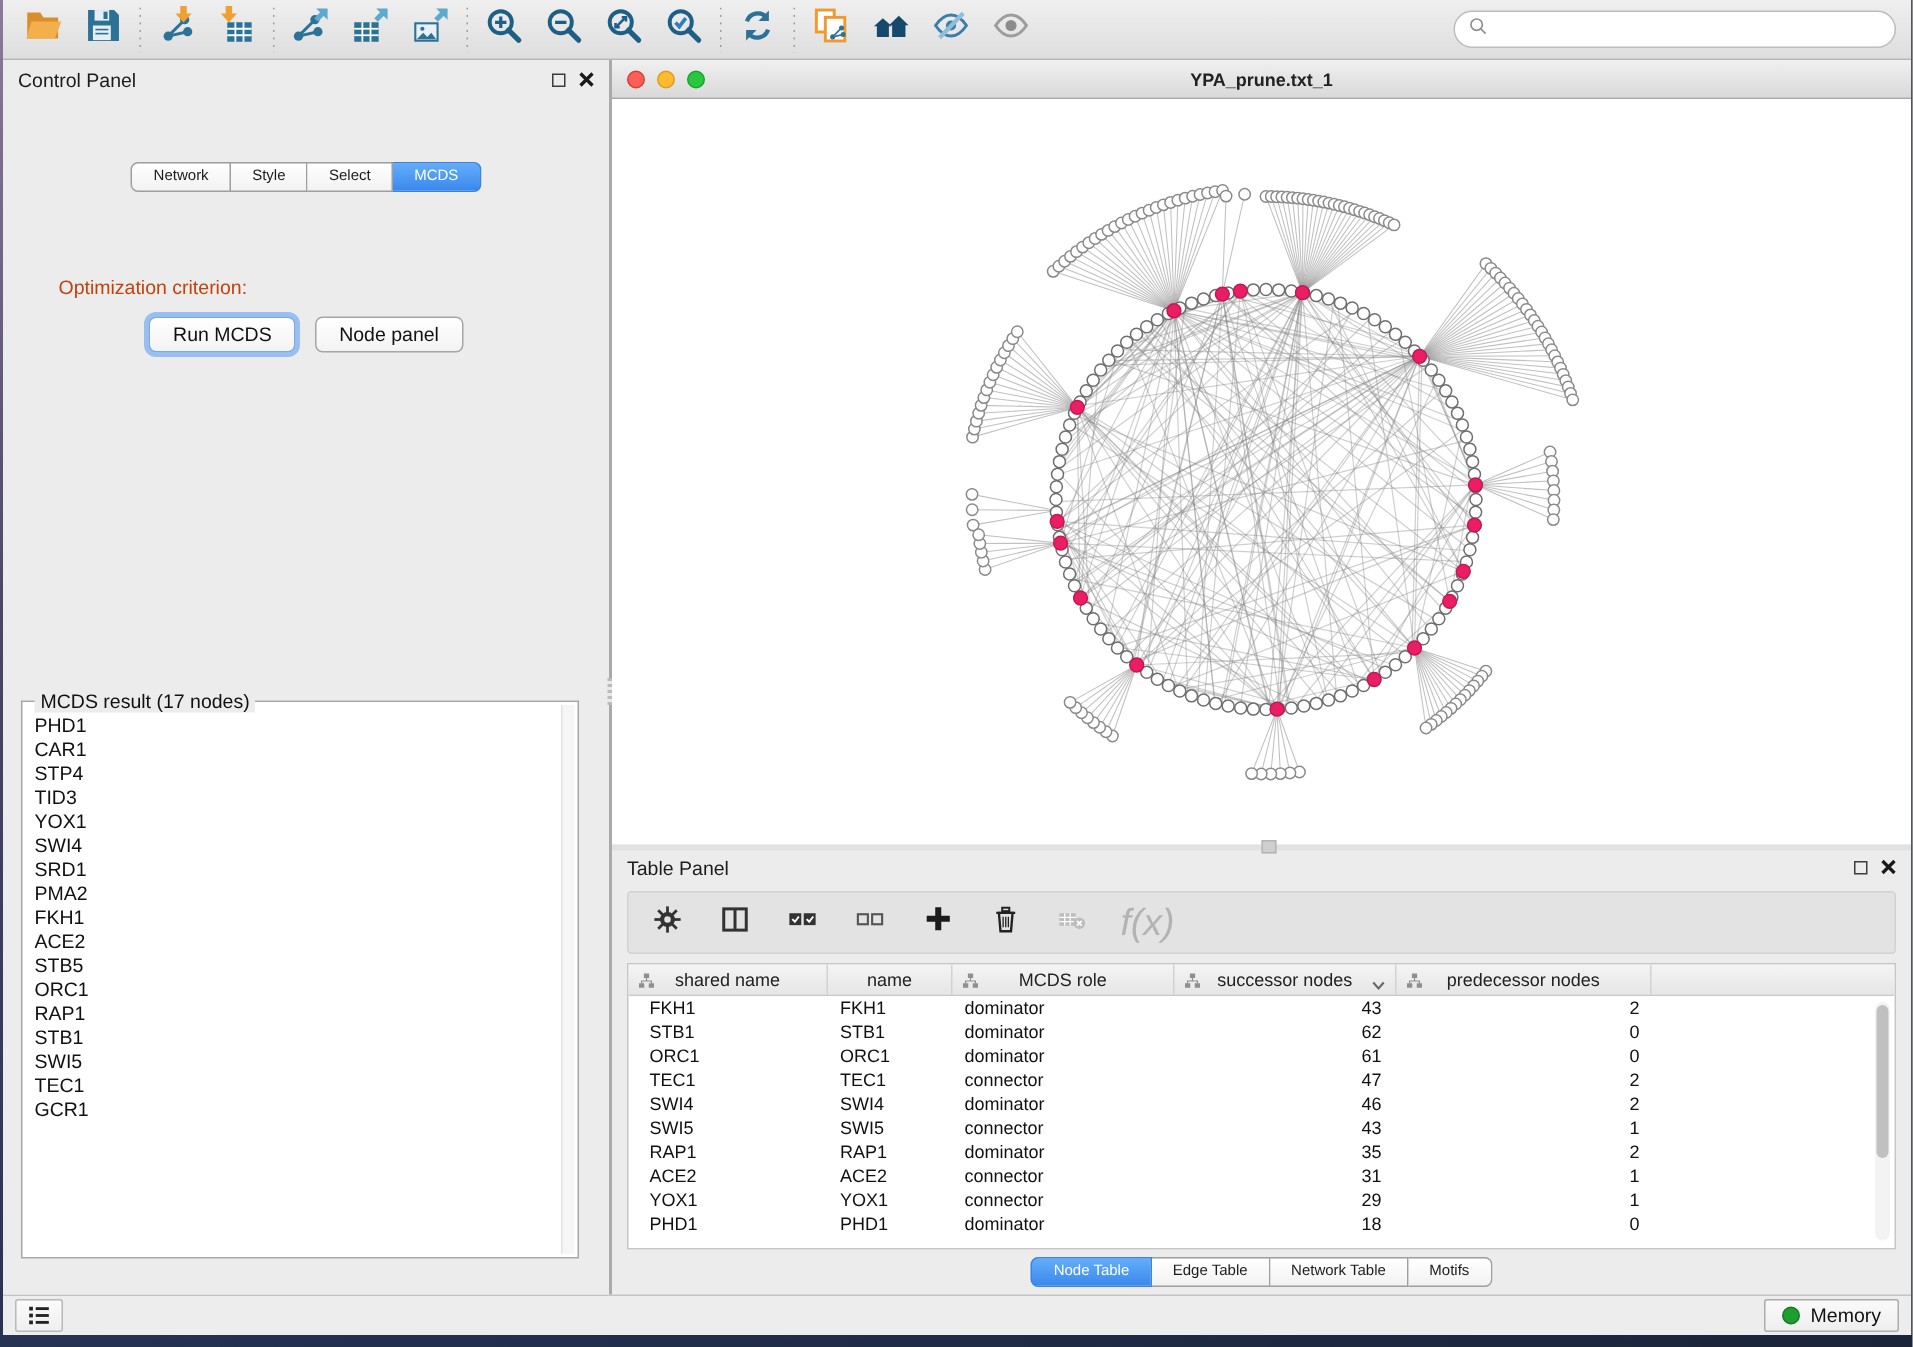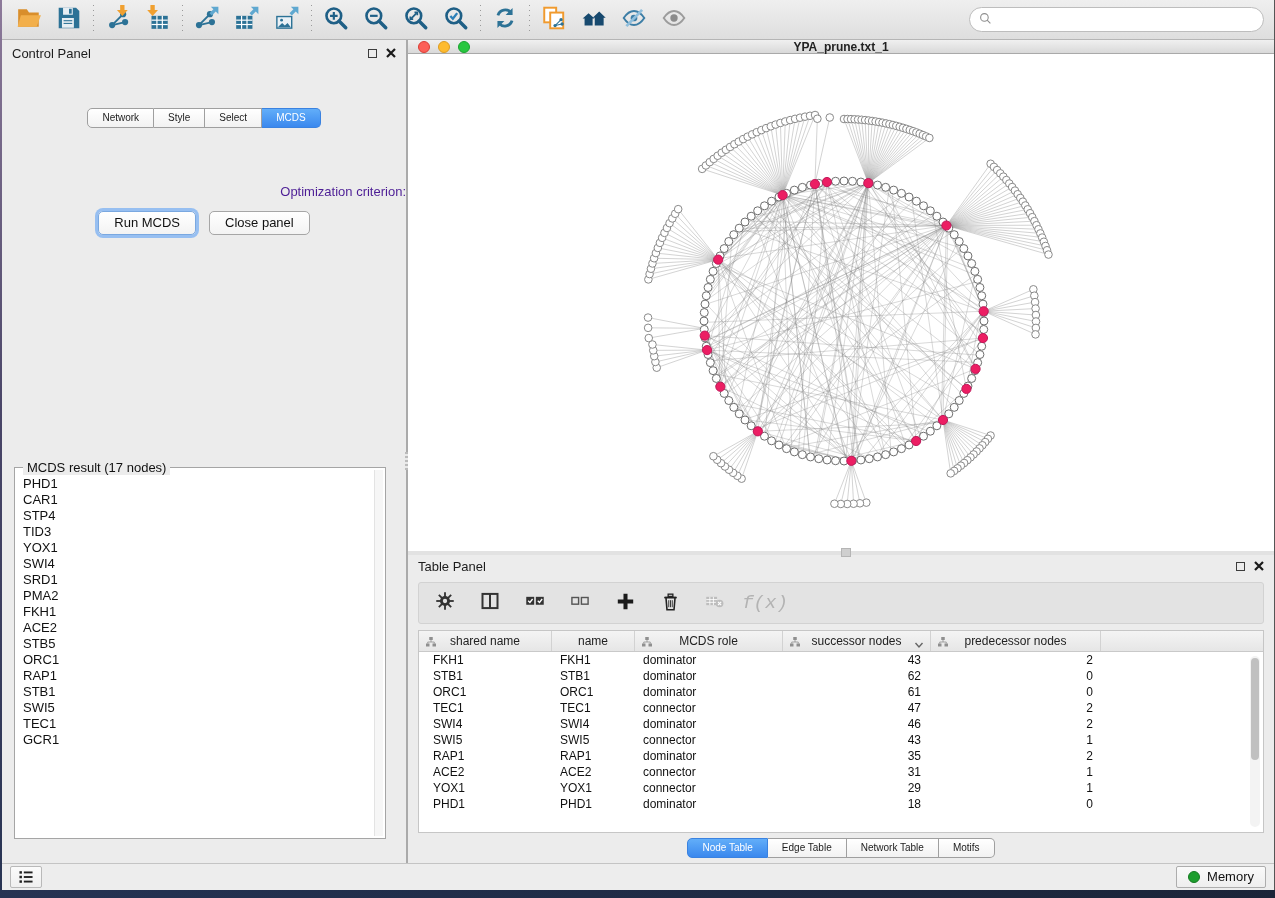--- a/index.html
+++ b/index.html
@@ -29,21 +29,21 @@
   .panel-btns { margin-left:auto; display:flex; align-items:center; gap:9px; }
   .float-btn { width:9px; height:9px; border:1.5px solid #3c3c3c; display:inline-block; }
   .tabbar { height:32px; flex:none; display:flex; justify-content:center; align-items:center; }
   .seg { display:inline-flex; }
   .seg .tab { font-size:10px; color:#1c1c1c; background:linear-gradient(#ffffff,#f2f2f2);
               border:1px solid #9f9f9f; border-left:none; padding:3px 14px 4px; cursor:default; }
   .seg .tab:first-child { border-left:1px solid #9f9f9f; border-radius:5px 0 0 5px; }
   .seg .tab:last-child { border-radius:0 5px 5px 0; }
   .seg .tab.active { background:linear-gradient(#62aef9,#3a88ee); border-color:#3a82e0; color:#fff; }
   .cp-content { flex:1; display:flex; flex-direction:column; padding-top:14px; min-height:0; }
-  .opt-label { text-align:right; font-size:13px; color:#4c1d95; }
+  .opt-label { text-align:left; font-size:13px; color:#c2410c;padding-left:37px; }
   .dropdown { width:311px; height:23px; margin:9px auto 0; background:#fff; border:1px solid #ababab;
               border-radius:5px; position:relative; font-size:13px; color:#111;
               display:flex; align-items:center; padding-left:9px; box-shadow:0 1px 1px rgba(0,0,0,.08); }
   .dd-step { position:absolute; right:0; top:0; width:19px; height:21px; border-radius:0 4px 4px 0;
              background:linear-gradient(#74b3f8,#3c88ef); display:flex; flex-direction:column;
              align-items:center; justify-content:center; gap:2px; }
   .dd-step svg { display:block; }
   .btn-row { display:flex; justify-content:center; gap:13px; margin-top:12px; }
   .mac-btn { font-size:13px; color:#111; background:linear-gradient(#ffffff,#f3f3f3);
              border:1px solid #a6a6a6; border-radius:5px; padding:3px 15px 4px; }
@@ -53,35 +53,35 @@
   .result-legend { position:absolute; top:-8px; left:8px; background:#ececec; padding:0 4px;
                    font-size:13px; color:#111; }
   .result-list { position:absolute; inset:8px 12px 4px 8px; overflow:hidden; }
   .result-item { font-size:13px; line-height:16px; color:#111; }
   .result-scroll { position:absolute; top:2px; bottom:2px; right:2px; width:9px; background:#f6f6f6; border-left:1px solid #e3e3e3;}
   .v-grip { position:absolute; right:-2px; top:412px; width:3px; height:18px;
             background:repeating-linear-gradient(#bbb 0 2px, #e9e9e9 2px 4px); }
 
   
   .rcol { flex:1; display:flex; flex-direction:column; min-width:0; }
-  .net-titlebar { height:14px; flex:none; background:linear-gradient(#f0f0f0,#d9d9d9);
+  .net-titlebar { height:26px; flex:none; background:linear-gradient(#f0f0f0,#d9d9d9);
                   border-bottom:1px solid #a9a9a9; position:relative; display:flex; align-items:center; padding:0 10px; }
   .lights { display:flex; gap:8px; }
   .light { width:12px; height:12px; border-radius:50%; }
   .net-title { position:absolute; left:0; right:0; text-align:center; font-size:12px; font-weight:bold; color:#222; }
   .net-view { flex:none; height:497px; background:#fff; position:relative; overflow:hidden; }
   .h-split { height:4px; flex:none; background:#e2e2e2; position:relative; }
   .h-grip { position:absolute; left:50%; top:-3px; width:10px; height:9px; background:#cfcfcf; border:1px solid #b5b5b5; }
 
   
   .tpanel { flex:1; display:flex; flex-direction:column; background:#ececec; min-height:0; }
   .tp-toolbar { flex:none; height:42px; margin:5px 10px 0; background:#e3e3e3; border:1px solid #d2d2d2;
                 border-radius:3px; display:flex; align-items:center; padding:0 14px; gap:21px; }
   .tp-icon { display:flex; align-items:center; justify-content:center; width:24px; height:24px; }
-  .fx { font-family:Liberation Mono, monospace; font-style:italic; font-size:19px; color:#b3b3b3; }
+  .fx { font-family:Liberation Sans, sans-serif; font-style:italic; font-size:25px; color:#b3b3b3; }
   .table-wrap { flex:1; margin:6px 10px 0; background:#fff; border:1px solid #c6c6c6; position:relative; overflow:hidden; }
   .thead { display:flex; height:21px; background:linear-gradient(#f4f4f4,#e6e6e6); border-bottom:1px solid #c9c9c9; }
   .th { position:relative; display:flex; align-items:center; justify-content:center;
         font-size:12px; color:#222; border-right:1px solid #d2d2d2; flex:none; }
   .th .tree { position:absolute; left:6px; top:5px; }
   .th .sort { position:absolute; right:6px; top:7px; }
   .trow { display:flex; height:16px; }
   .td { flex:none; font-size:12px; color:#111; line-height:16px; white-space:nowrap; overflow:hidden; }
   .vscroll { position:absolute; right:3px; top:25px; bottom:5px; width:10px; background:#f3f3f3; border-radius:5px; }
   .vthumb { position:absolute; left:1px; right:1px; top:2px; height:102px; background:#c0c0c0; border-radius:5px; }
@@ -298,21 +298,21 @@
           <span class="tab">Network</span>
           <span class="tab">Style</span>
           <span class="tab">Select</span>
           <span class="tab active">MCDS</span>
         </span>
       </div>
       <div class="cp-content">
         <div class="opt-label">Optimization criterion:</div>
         <div class="btn-row">
           <button class="mac-btn focused">Run MCDS</button>
-          <button class="mac-btn">Close panel</button>
+          <button class="mac-btn">Node panel</button>
         </div>
         <div style="flex:1"></div>
         <div class="result-group">
           <span class="result-legend">MCDS result (17 nodes)</span>
           <div class="result-list" id="result-list">
               <div class="result-item">PHD1</div>
               <div class="result-item">CAR1</div>
               <div class="result-item">STP4</div>
               <div class="result-item">TID3</div>
               <div class="result-item">YOX1</div>

